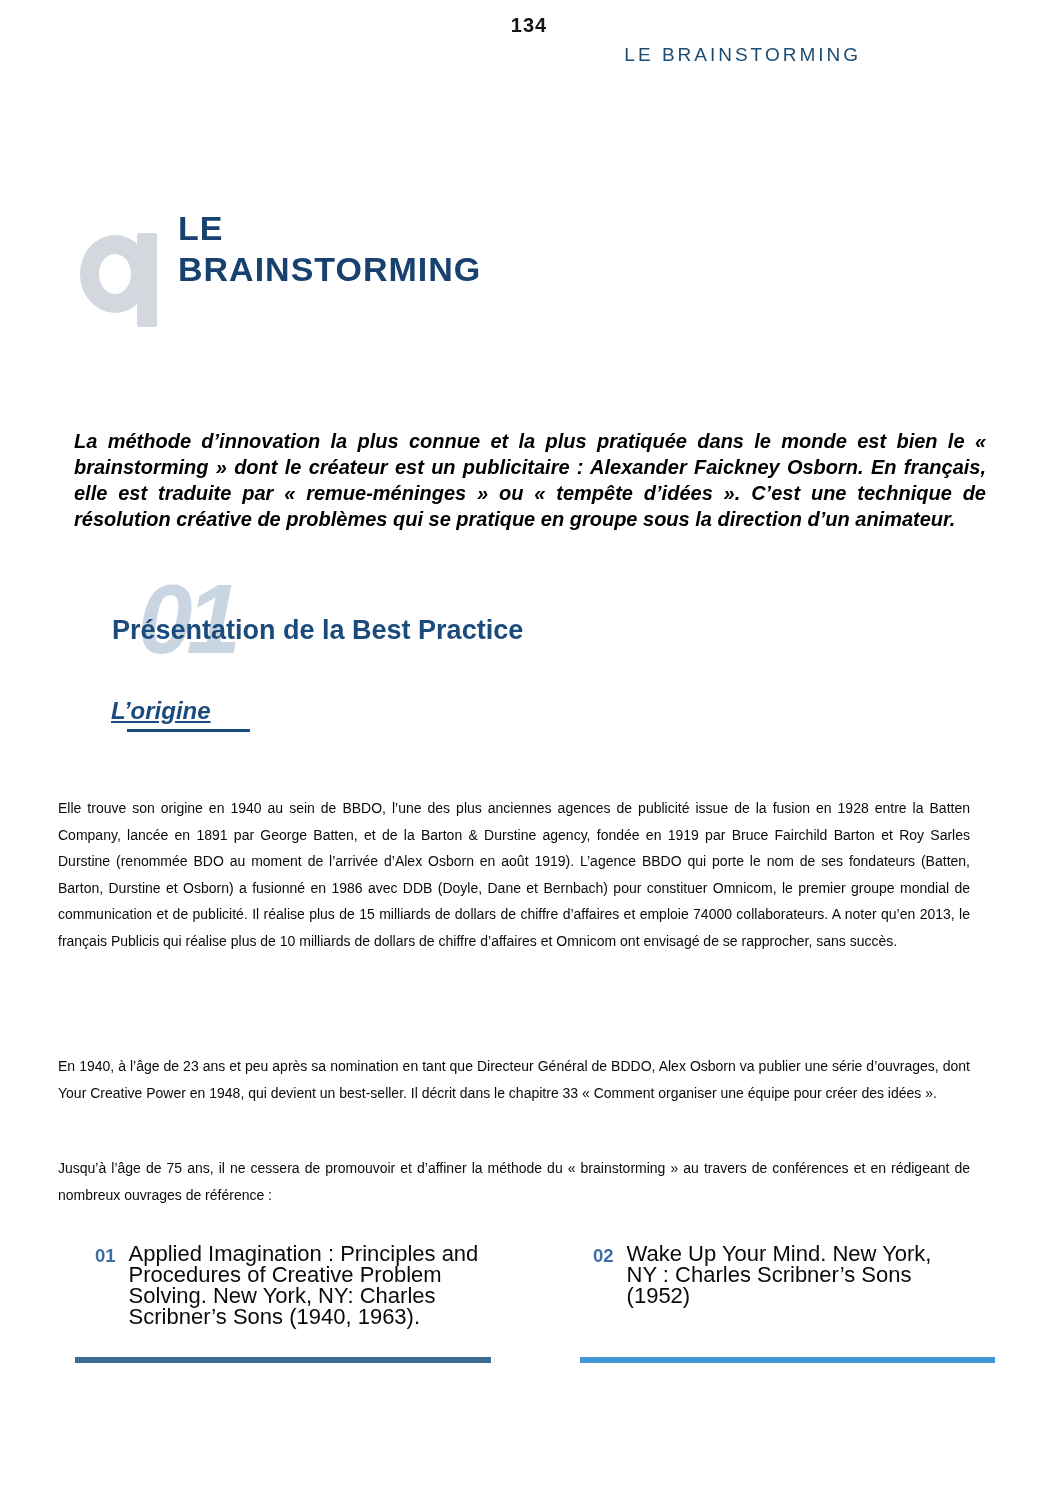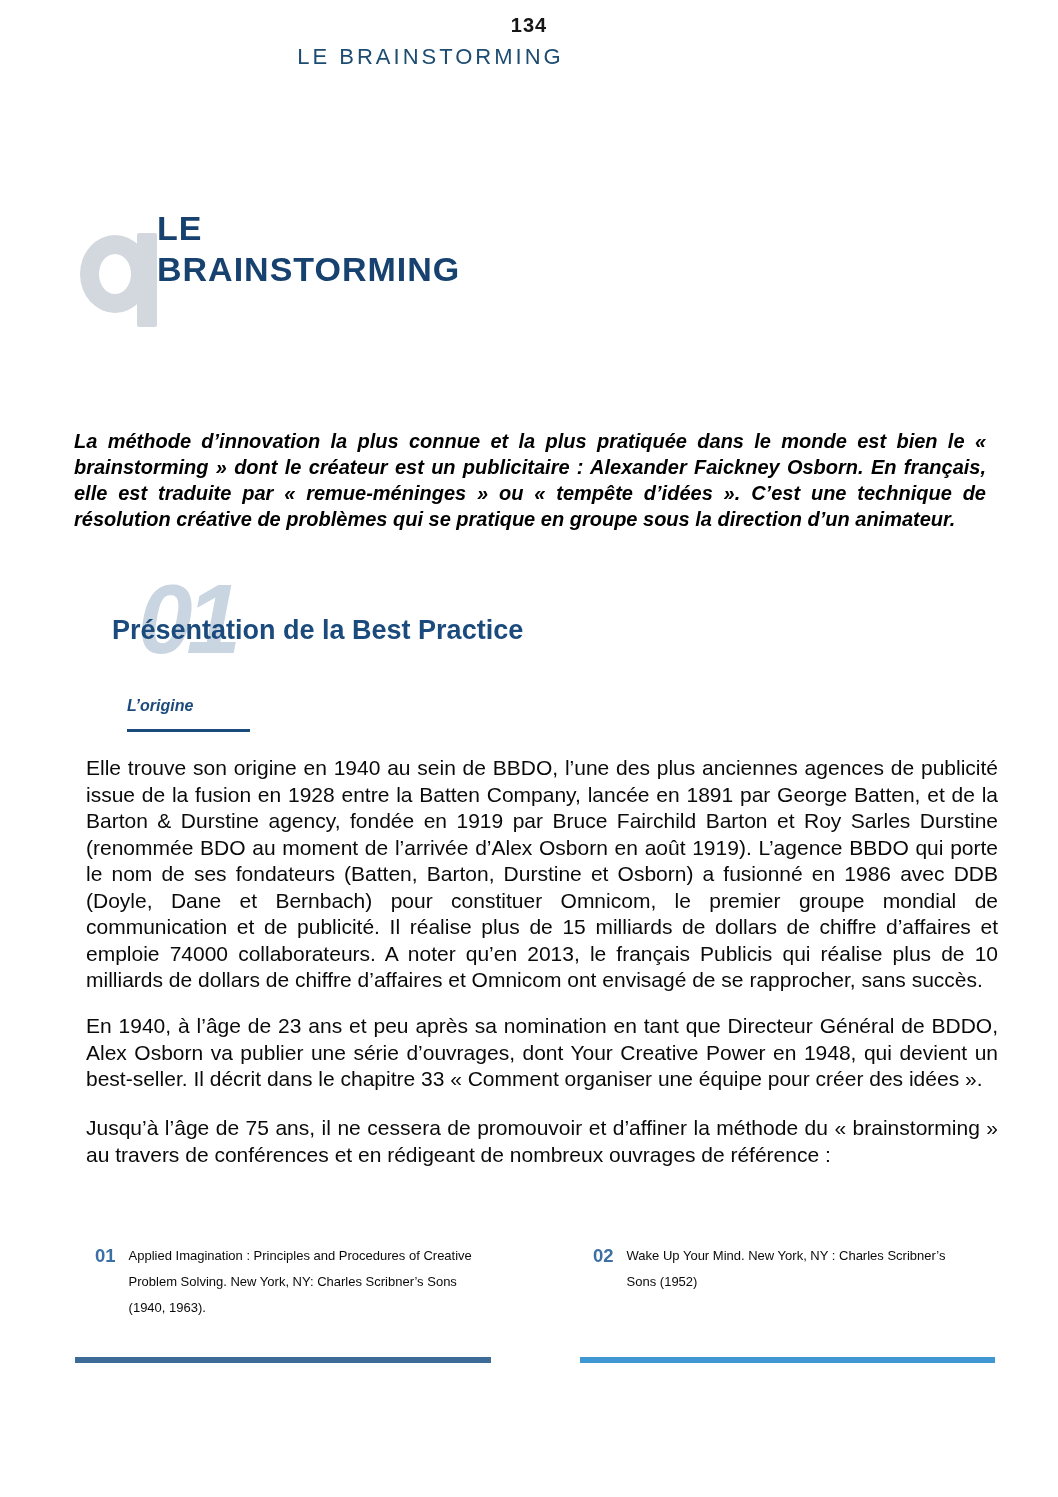--- a/index.html
+++ b/index.html
@@ -23,84 +23,85 @@
     overflow:hidden;
   }
   
   .page-num{
     position:absolute;top:14px;left:0;width:1058px;
     text-align:center;font-size:20px;font-weight:700;color:#161616;
     letter-spacing:1px;
   }
   .running-title{
     position:absolute;top:44px;left:0;width:861px;
-    text-align:center;font-size:22px;font-weight:400;color:var(--run-title);
+    text-align:right;font-size:19px;font-weight:400;color:var(--run-title);
     letter-spacing:3px;
   }
   
   .letter-a{position:absolute;left:80px;top:233px;width:100px;height:105px;}
   .letter-a .bowl{
     position:absolute;left:0;top:2px;width:70px;height:78px;
     border:19px solid var(--wm-letter);border-radius:50%;
   }
   .letter-a .stem{
     position:absolute;left:57px;top:0;width:20px;height:94px;
     background:var(--wm-letter);border-radius:2px;
   }
   .chapter-title{
     position:absolute;left:157px;top:208px;
     font-size:34px;line-height:41px;font-weight:700;color:var(--navy);
     letter-spacing:1px;
   }
-  .chapter-title span{display:block;}
+  .chapter-title span{display:block;margin-left:21px;}
   
   .intro{
     position:absolute;left:74px;top:428px;width:912px;
     font-size:20px;line-height:26px;font-weight:700;font-style:italic;
     color:#000;text-align:justify;
   }
   
   .section-header{position:absolute;left:0;top:570px;width:1058px;height:110px;}
   .wm-num{
     position:absolute;left:138px;top:0px;
     font-size:98px;line-height:98px;font-weight:700;font-style:italic;
     color:var(--wm-number);letter-spacing:-6px;
   }
   .section-title{
     position:absolute;left:112px;top:45px;
     font-size:27px;font-weight:700;color:var(--section-blue);
   }
   
   .subsection{
-    position:absolute;left:127px;top:697px;
-    font-size:16px;font-weight:700;font-style:italic;color:var(--section-blue);
+    position:absolute;left:111px;top:697px;
+    font-size:24px;font-weight:700;font-style:italic;color:var(--section-blue);text-decoration:underline;
   }
   .subsection-rule{
     position:absolute;left:127px;top:729px;width:123px;height:3px;
     background:var(--section-blue);
   }
   
   .body{
-    position:absolute;left:86px;width:912px;
-    font-size:21px;line-height:26.5px;color:var(--ink);
+    position:absolute;left:58px;width:912px;
+    font-size:14px;line-height:26.5px;color:var(--ink);
     text-align:justify;
+    margin-top:40px;
   }
   .p1{top:755px;}
   .p2{top:1013px;}
   .p3{top:1115px;}
   
   .ref{position:absolute;top:1243px;display:flex;gap:13px;}
   .ref-1{left:95px;width:398px;}
   .ref-2{left:593px;width:355px;}
   .ref-num{
     font-size:18.5px;line-height:25.5px;font-weight:700;color:var(--ref-num);
     flex:0 0 auto;
   }
   .ref-text{
-    font-size:13px;line-height:26px;color:var(--ink);
+    font-size:22px;line-height:21px;color:var(--ink);
     flex:1 1 auto;
   }
   
   .rule{position:absolute;top:1357px;height:6px;}
   .rule-l{left:75px;width:416px;background:var(--rule-left);}
   .rule-r{left:580px;width:415px;background:var(--rule-right);}
 </style>
 </head>
 <body>
 

